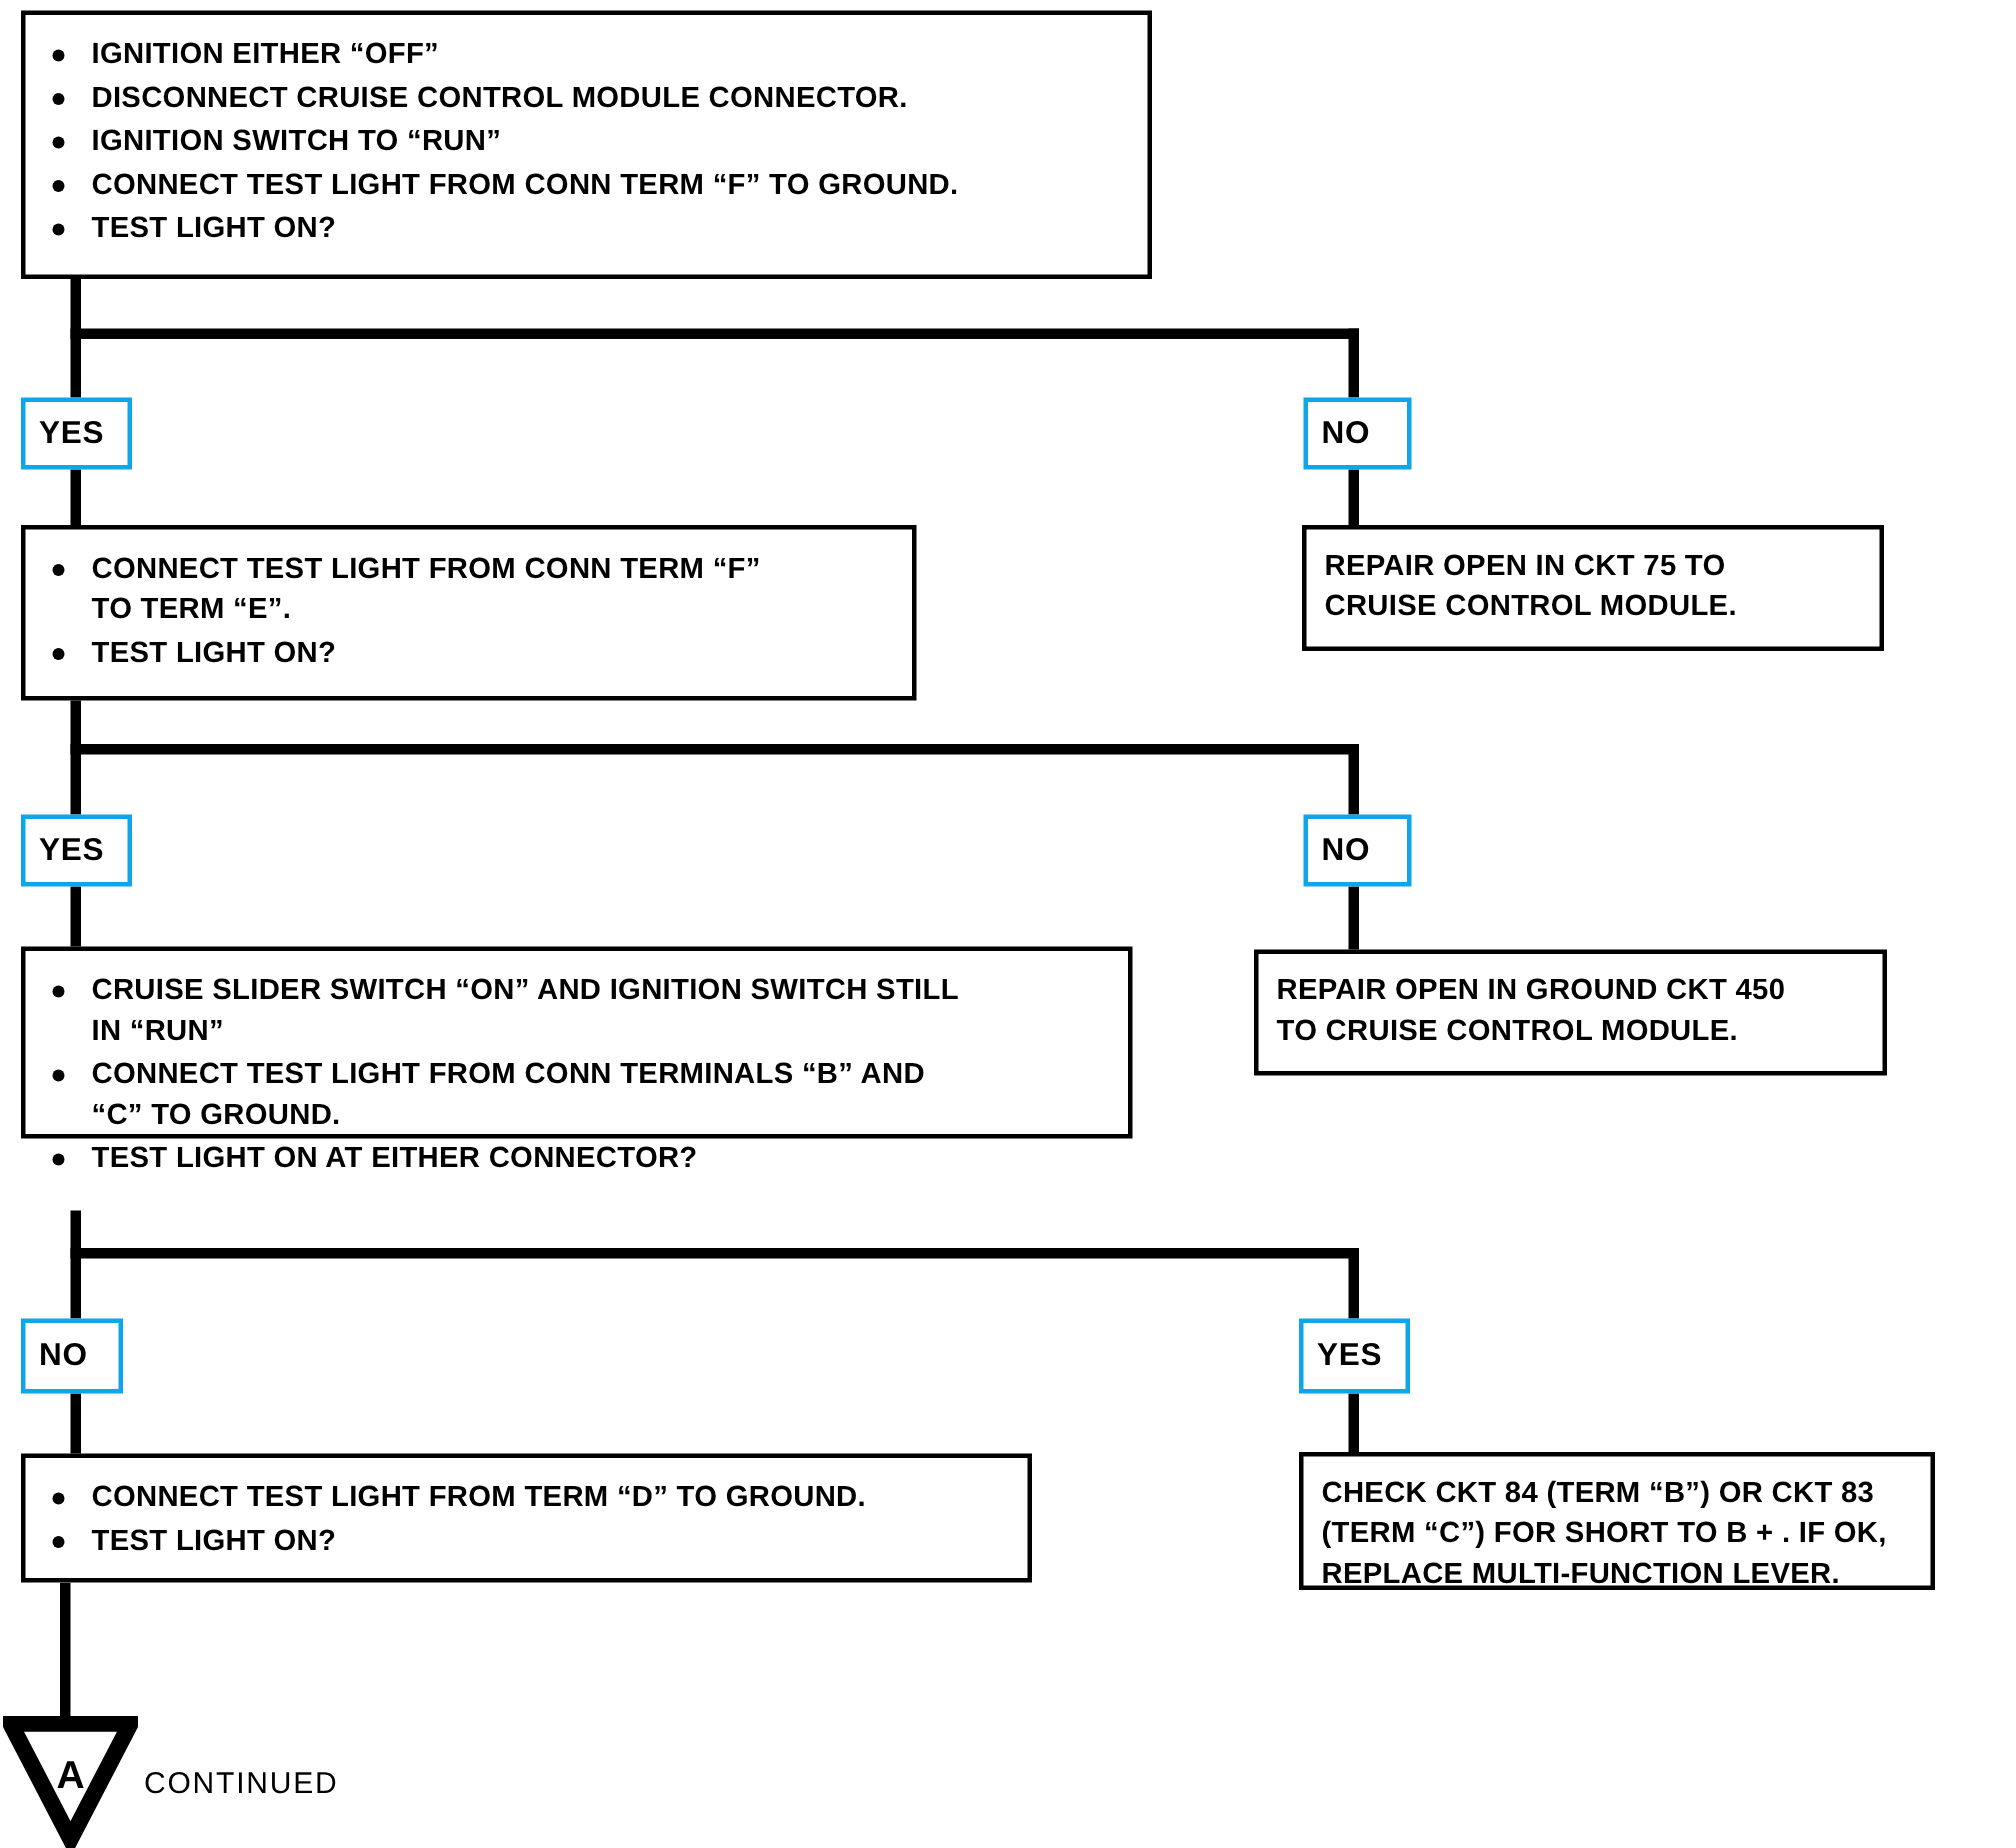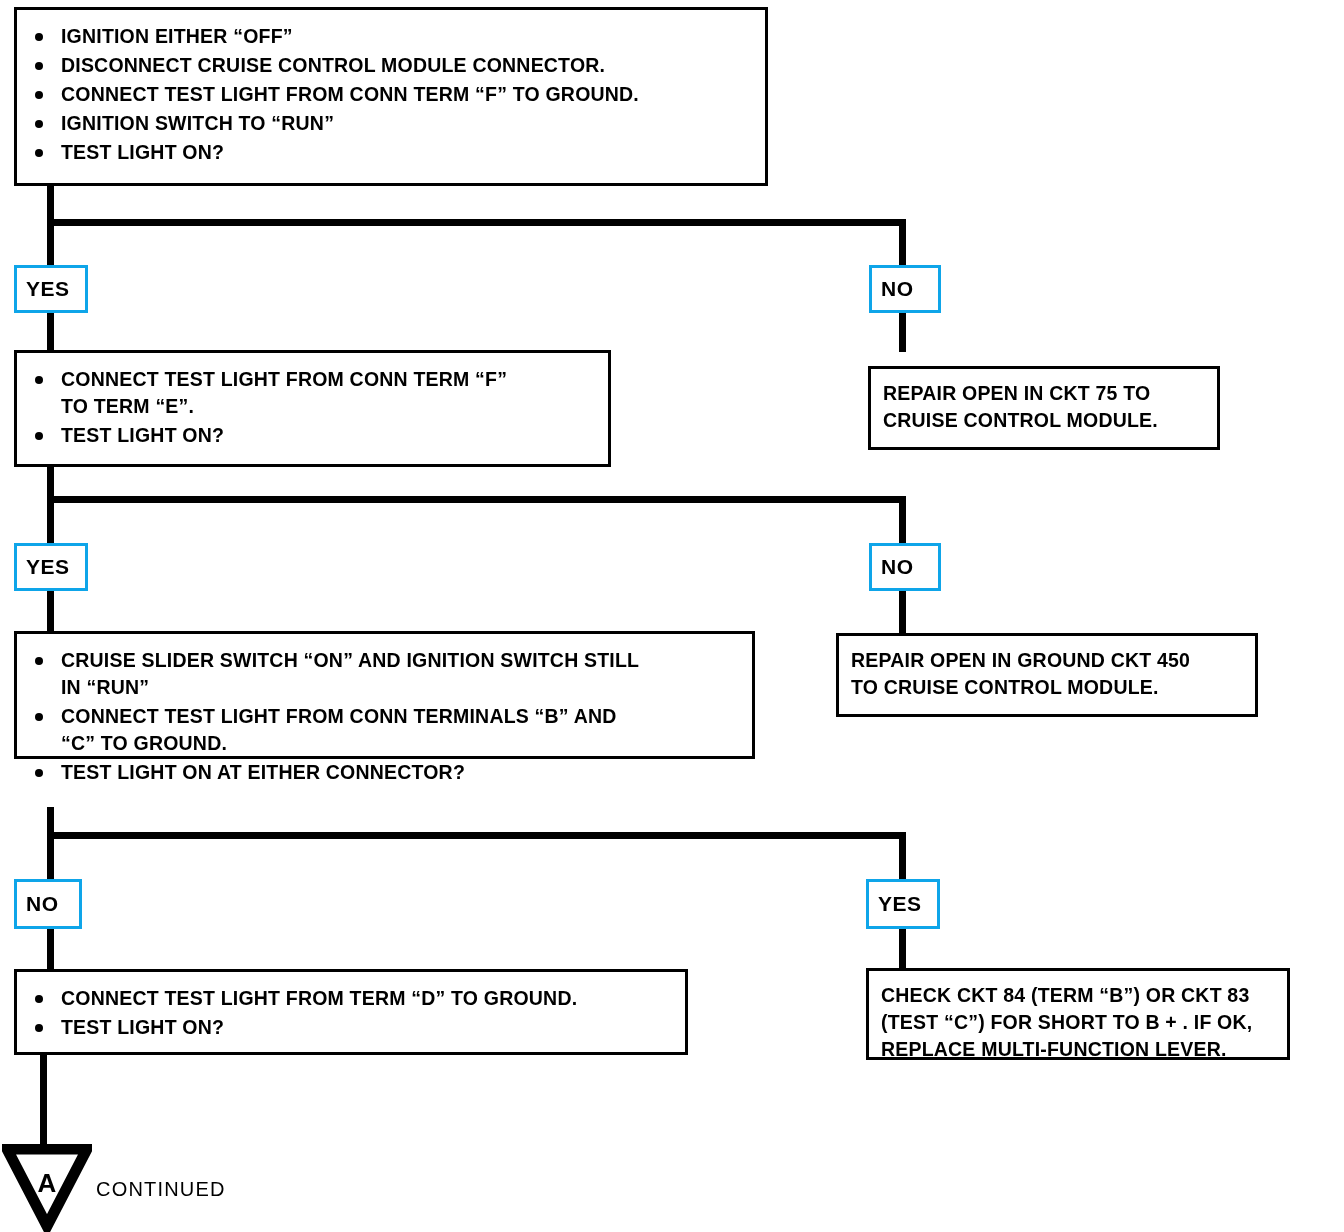--- a/index.html
+++ b/index.html
@@ -116,22 +116,22 @@
 </style>
 </head>
 <body>
 
 <div id="canvas">
 
   <div class="step-box" style="left:14px; top:7px; width:754px; height:179px;">
     <ul class="bullets">
       <li>IGNITION EITHER “OFF”</li>
       <li>DISCONNECT CRUISE CONTROL MODULE CONNECTOR.</li>
+      <li>IGNITION SWITCH TO “RUN”</li>
       <li>CONNECT TEST LIGHT FROM CONN TERM “F” TO GROUND.</li>
-      <li>IGNITION SWITCH TO “RUN”</li>
       <li>TEST LIGHT ON?</li>
     </ul>
   </div>
 
   <div class="vline" style="left:47px; top:186px; height:80px;"></div>
   <div class="hline" style="left:47px; top:219px; width:859px;"></div>
   <div class="vline" style="left:899px; top:219px; height:47px;"></div>
 
   <div class="decision-box" style="left:14px; top:265px; width:74px; height:48px;">
     <span class="decision-label">YES</span>
@@ -146,21 +146,21 @@
   <div class="step-box" style="left:14px; top:350px; width:597px; height:117px;">
     <ul class="bullets">
       <li>
         <span>CONNECT TEST LIGHT FROM CONN TERM “F”</span>
         <span class="cont">TO TERM “E”.</span>
       </li>
       <li>TEST LIGHT ON?</li>
     </ul>
   </div>
 
-  <div class="step-box" style="left:868px; top:350px; width:352px; height:84px;margin-top:16px;">
+  <div class="step-box" style="left:868px; top:350px; width:388px; height:84px;">
     <div class="action-text">
       <div>REPAIR OPEN IN CKT 75 TO</div>
       <div>CRUISE CONTROL MODULE.</div>
     </div>
   </div>
 
   <div class="vline" style="left:47px; top:466px; height:80px;"></div>
   <div class="hline" style="left:47px; top:496px; width:859px;"></div>
   <div class="vline" style="left:899px; top:496px; height:50px;"></div>
 
@@ -212,21 +212,21 @@
   <div class="step-box" style="left:14px; top:969px; width:674px; height:86px;">
     <ul class="bullets">
       <li>CONNECT TEST LIGHT FROM TERM “D” TO GROUND.</li>
       <li>TEST LIGHT ON?</li>
     </ul>
   </div>
 
   <div class="step-box" style="left:866px; top:968px; width:424px; height:92px;">
     <div class="action-text">
       <div>CHECK CKT 84 (TERM “B”) OR CKT 83</div>
-      <div>(TEST “C”) FOR SHORT TO B + . IF OK,</div>
+      <div>(TERM “C”) FOR SHORT TO B + . IF OK,</div>
       <div>REPLACE MULTI-FUNCTION LEVER.</div>
     </div>
   </div>
 
   <div class="vline" style="left:40px; top:1055px; height:97px;"></div>
 
   <svg class="continue-marker" style="left:2px; top:1144px;" width="90" height="88" viewBox="0 0 90 88">
     <polygon points="5,5 85,5 45,82" fill="none" stroke="#000" stroke-width="11"></polygon>
     <text x="45" y="48" font-family="Liberation Sans, sans-serif" font-size="26" font-weight="bold" text-anchor="middle" fill="#000">A</text>
   </svg>

